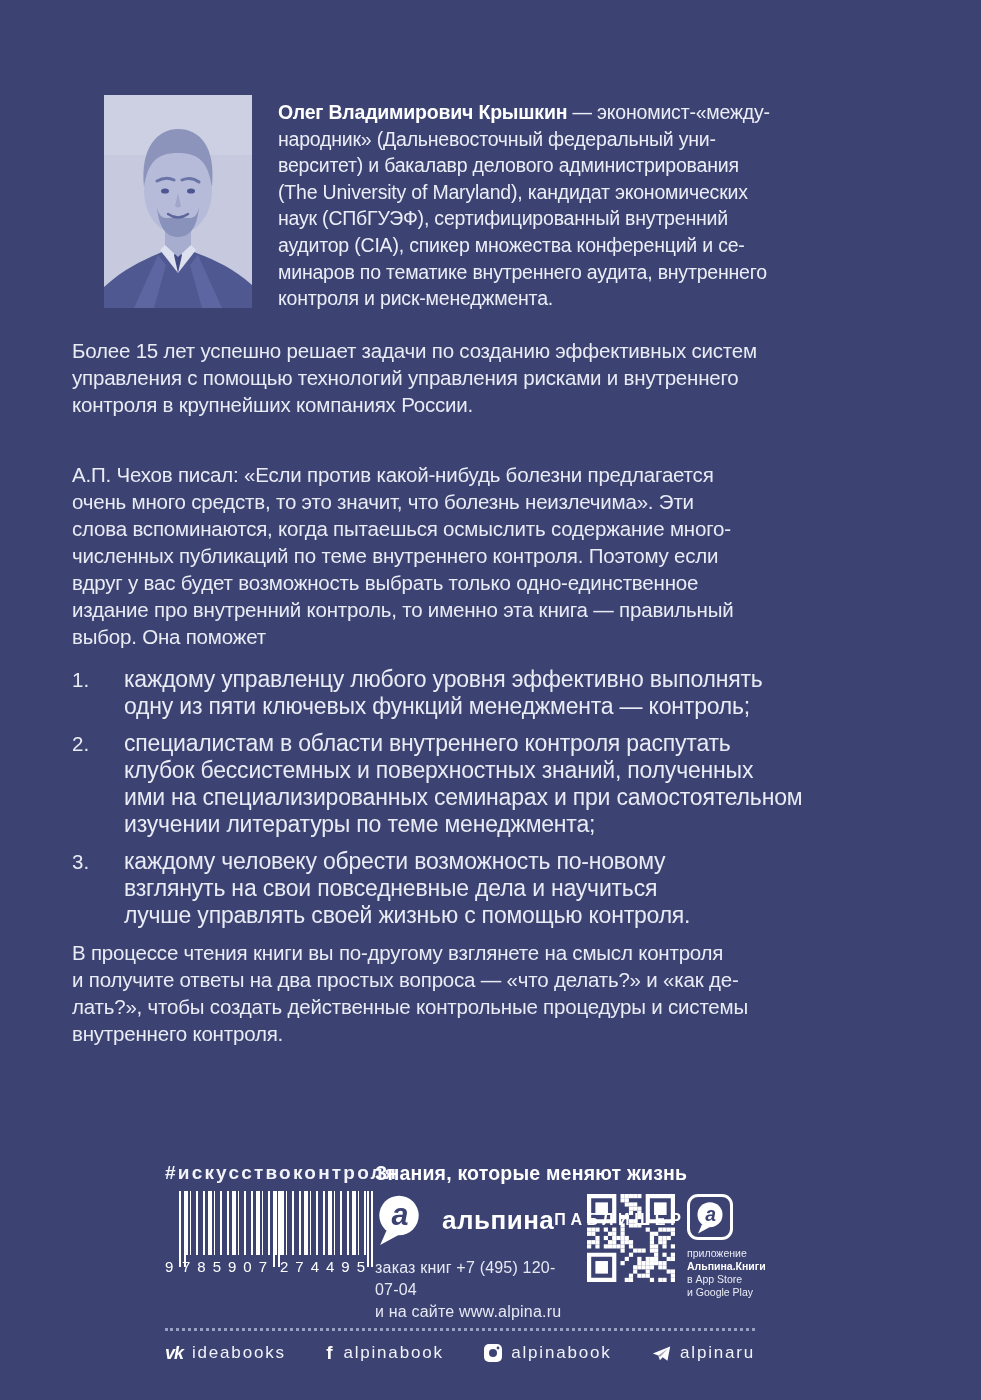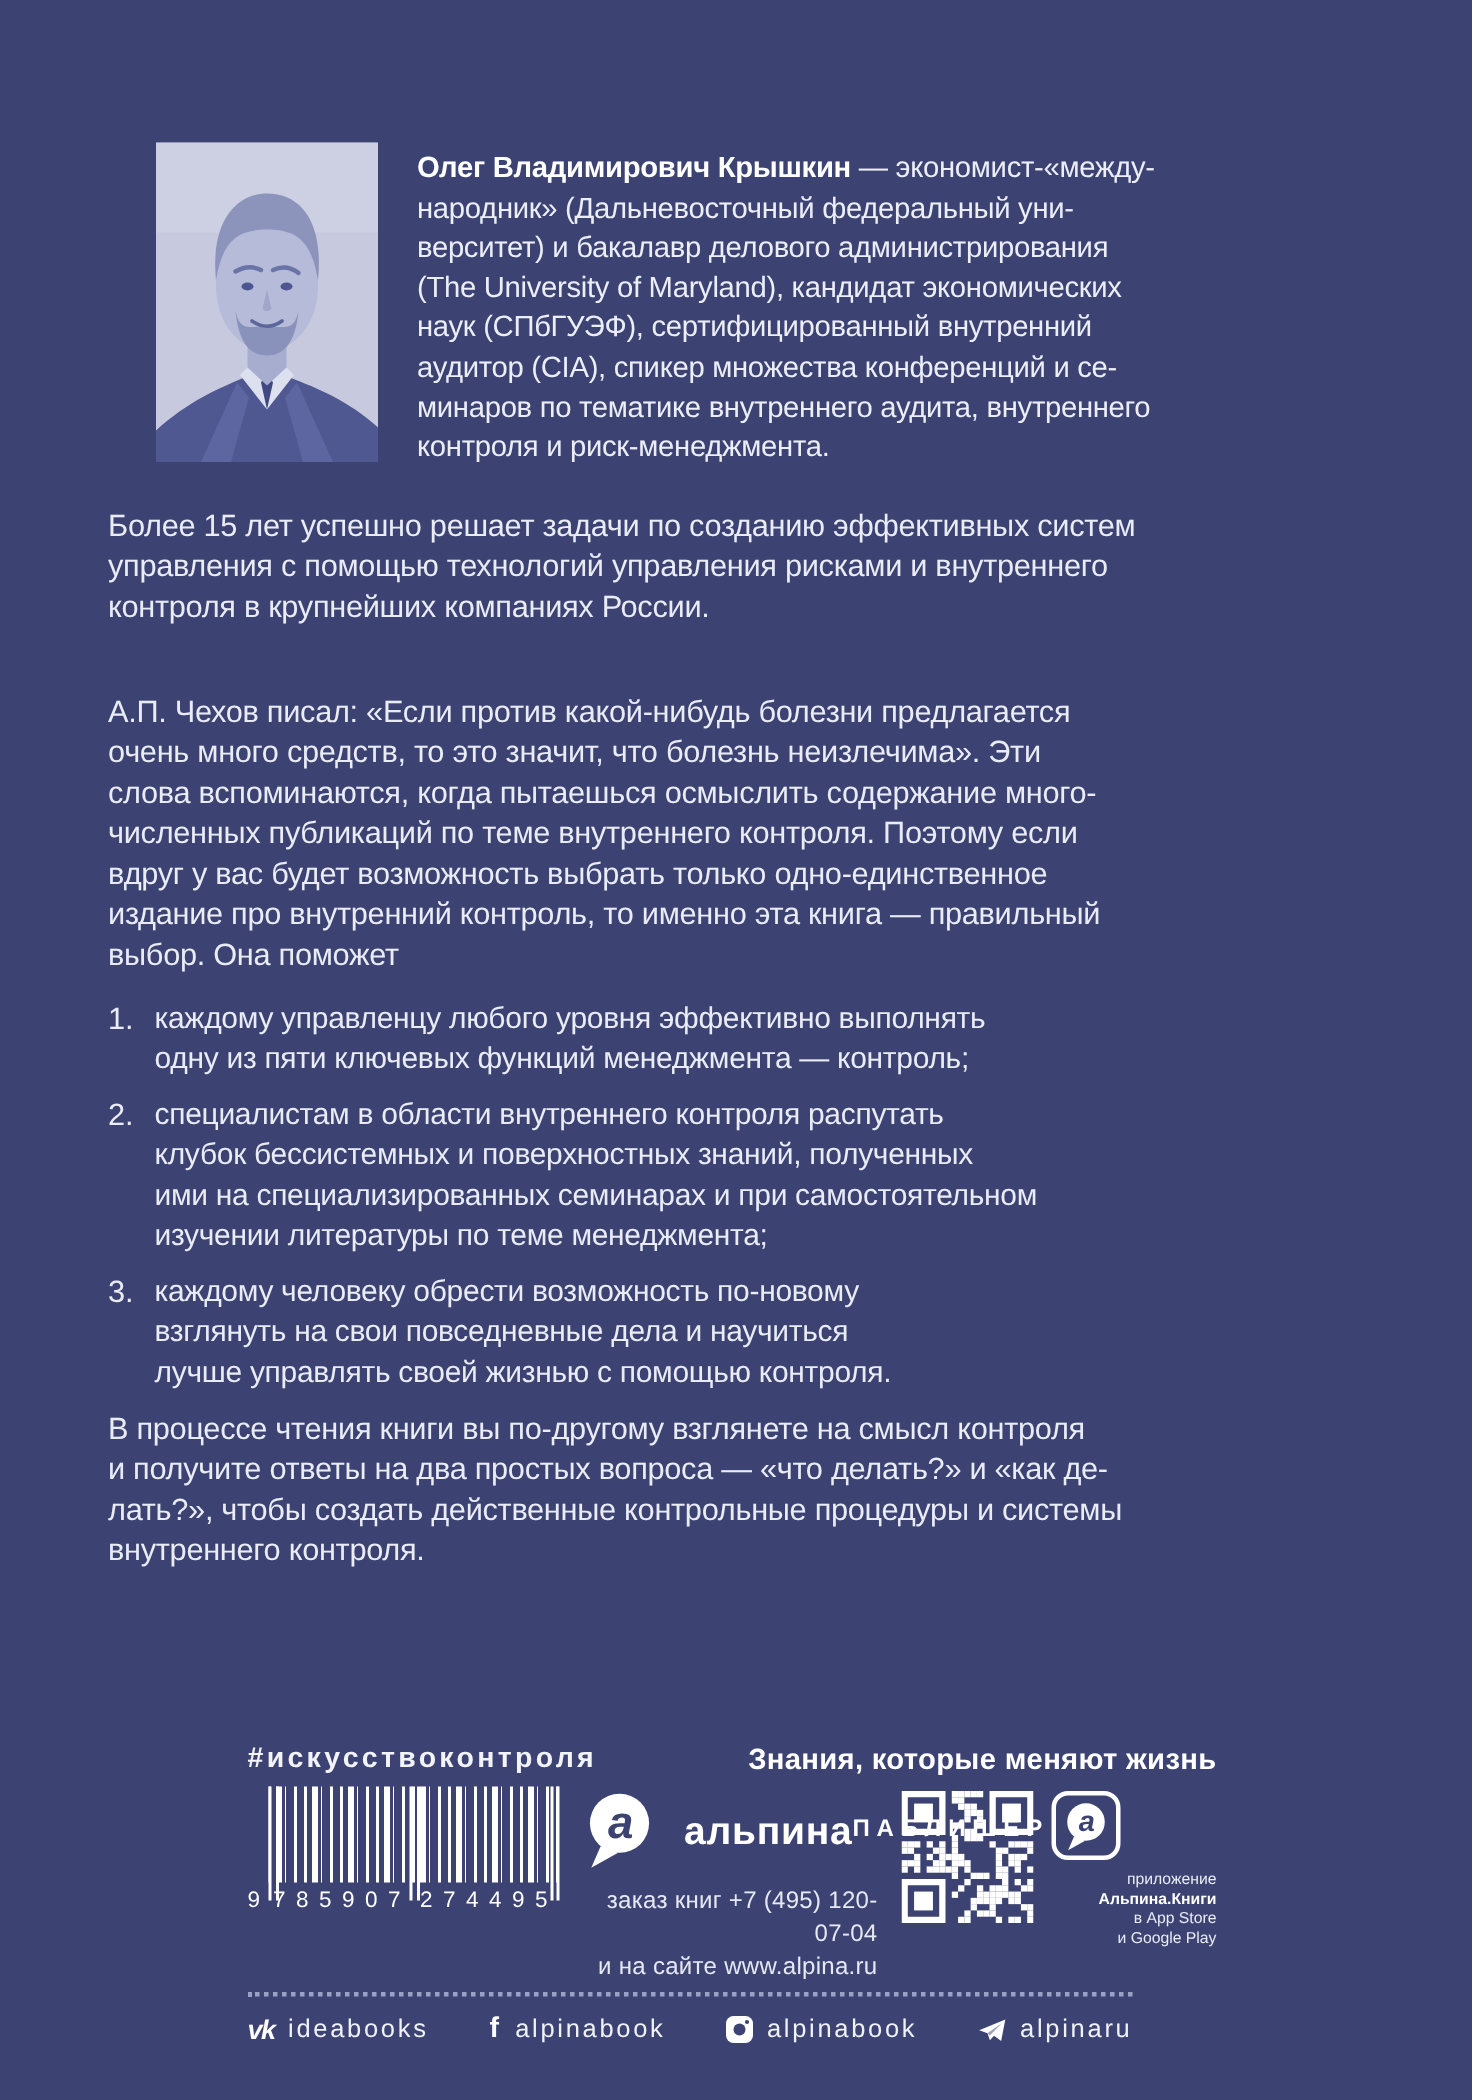--- a/index.html
+++ b/index.html
@@ -31,42 +31,42 @@
     white-space:pre-line;color:#e9ebf5;
   }
   .para.exp{margin-top:25px;}
   .para.intro{margin-top:43px;}
   .para.outro{margin-top:10px;}
 
   ol.benefits{list-style:none;margin:16px 0 0;padding:0;}
   ol.benefits li{display:flex;margin-top:10px;}
   ol.benefits li:first-child{margin-top:0;}
   .num{width:31px;flex:none;font-size:20.5px;line-height:27px;}
-  .li-text{font-size:20px;line-height:27px;letter-spacing:-0.2px;white-space:pre-line;}
+  .li-text{font-size:23px;line-height:27px;letter-spacing:-0.2px;white-space:pre-line;margin-left:21px;}
 
   
   .footer{position:absolute;left:165px;top:1162px;width:590px;}
   .f-top{display:flex;}
   .bc-col{width:210px;flex:none;}
   .hashtag{font-weight:bold;font-size:19px;letter-spacing:2.2px;color:#f3f4fa;}
   .barcode{
     position:relative;height:64px;margin:7px 0 0 14px;width:194px;
     background:repeating-linear-gradient(90deg,
       #fff 0 2px,transparent 2px 5px,
       #fff 5px 9px,transparent 9px 11px,
       #fff 11px 12px,transparent 12px 17px,
       #fff 17px 19px,transparent 19px 24px);
   }
   .guard{position:absolute;top:0;width:2px;height:76px;background:#fff;}
   .g1{left:0;} .g2{left:5px;} .g3{left:94px;} .g4{left:99px;} .g5{left:188px;} .g6{left:192px;}
   .bc-digits{display:flex;margin-top:3px;font-size:15px;color:#fff;}
   .bc-digits .d0{width:14px;letter-spacing:0;}
   .bc-digits .dg{flex:1;text-align:center;letter-spacing:7px;}
 
-  .f-right{margin-left:14px;flex:1;text-align:right;}
+  .f-right{flex:1;}
   .tagline{font-weight:bold;font-size:19.5px;color:#ffffff;letter-spacing:0.2px;}
   .f-row{display:flex;margin-top:9px;}
   .alpina-col{width:196px;flex:none;}
   .brand{display:flex;align-items:center;}
   .brand-names{margin-left:10px;display:flex;flex-direction:row;}
   .brand-name{font-weight:bold;font-size:26px;color:#fff;line-height:26px;letter-spacing:0.5px;}
   .brand-sub{font-size:16px;color:#fff;letter-spacing:4.6px;margin-top:4px;font-weight:bold;}
   .order{margin-top:11px;font-size:16px;line-height:22px;color:#e6e9f4;letter-spacing:0.2px;}
   .qr{width:88px;height:88px;margin-left:16px;flex:none;}
   .app-col{margin-left:12px;flex:none;width:110px;}

